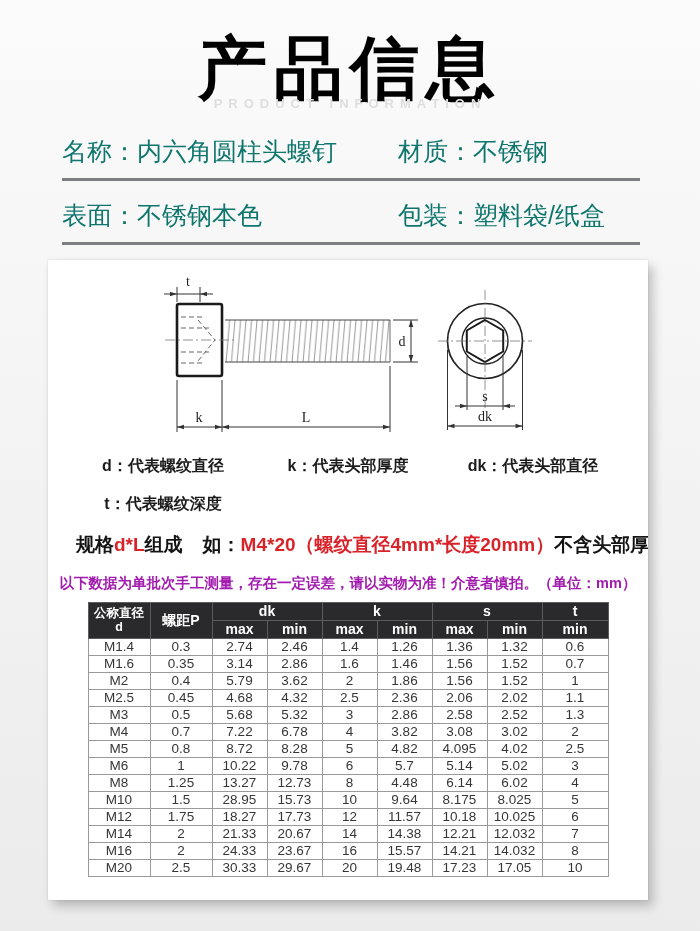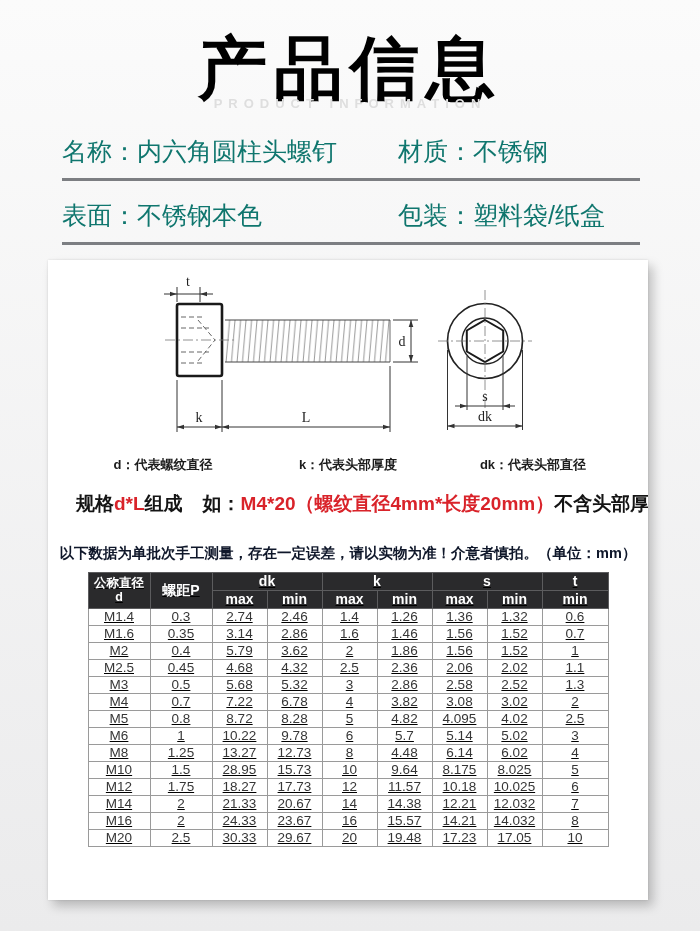--- a/index.html
+++ b/index.html
@@ -49,50 +49,49 @@
     box-shadow:5px 6px 10px rgba(0,0,0,0.22), 0 0 2px rgba(0,0,0,0.12);
     overflow:hidden;
   }
   .diagram { display:block; }
   .legend {
     display:grid;
     grid-template-columns:190px 180px 190px;
     justify-content:center;
     row-gap:17px;
     margin-top:10px;
-    font-size:13px;
+    font-size:16px;
     font-weight:bold;
     color:#1c1c1c;
   }
   .legend span { text-align:center; white-space:nowrap; }
   .spec-line {
     margin-top:17px;
     padding-left:28px;
     font-size:19px;
     font-weight:bold;
     color:#141414;
     white-space:nowrap;
   }
   .spec-line .red { color:#d9232a; }
   .spec-line .gap { display:inline-block; width:20px; }
   .warning-line {
-    margin-top:27px;
+    margin-top:16px;
     text-align:center;
     font-size:14.5px;
     font-weight:bold;
-    color:#0f172a;
+    color:#a21caf;
     white-space:nowrap;
   }
   table.spec-table {
     margin:9px auto 12px;
     width:521px;
     border-collapse:collapse;
     text-align:center;
     table-layout:fixed;
-    text-decoration:underline;
   }
   .spec-table th {
     background:#2a2a2c;
     color:#fff;
     font-weight:bold;
     font-size:14px;
     border:1px solid #5c5c5e;
     padding:0;
     line-height:17px;
   }
@@ -218,20 +217,21 @@
       <pattern id="thr" width="5.5" height="42" patternUnits="userSpaceOnUse" x="177" y="60">
         <line x1="4.6" y1="0" x2="1" y2="42" stroke="#888" stroke-width="0.9"></line>
       </pattern>
     </defs>
   </svg>
 
   <div class="legend">
     <span>d：代表螺纹直径</span>
     <span>k：代表头部厚度</span>
     <span>dk：代表头部直径</span>
+    <span>t：代表螺纹深度</span>
   </div>
 
   <div class="spec-line">
     <span>规格</span><span class="red">d*L</span><span>组成</span><span class="gap"></span><span>如：</span><span class="red">M4*20（螺纹直径4mm*长度20mm）</span><span>不含头部厚度</span>
   </div>
 
   <div class="warning-line">以下数据为单批次手工测量，存在一定误差，请以实物为准！介意者慎拍。（单位：mm）</div>
 
   <table class="spec-table">
     <colgroup>

